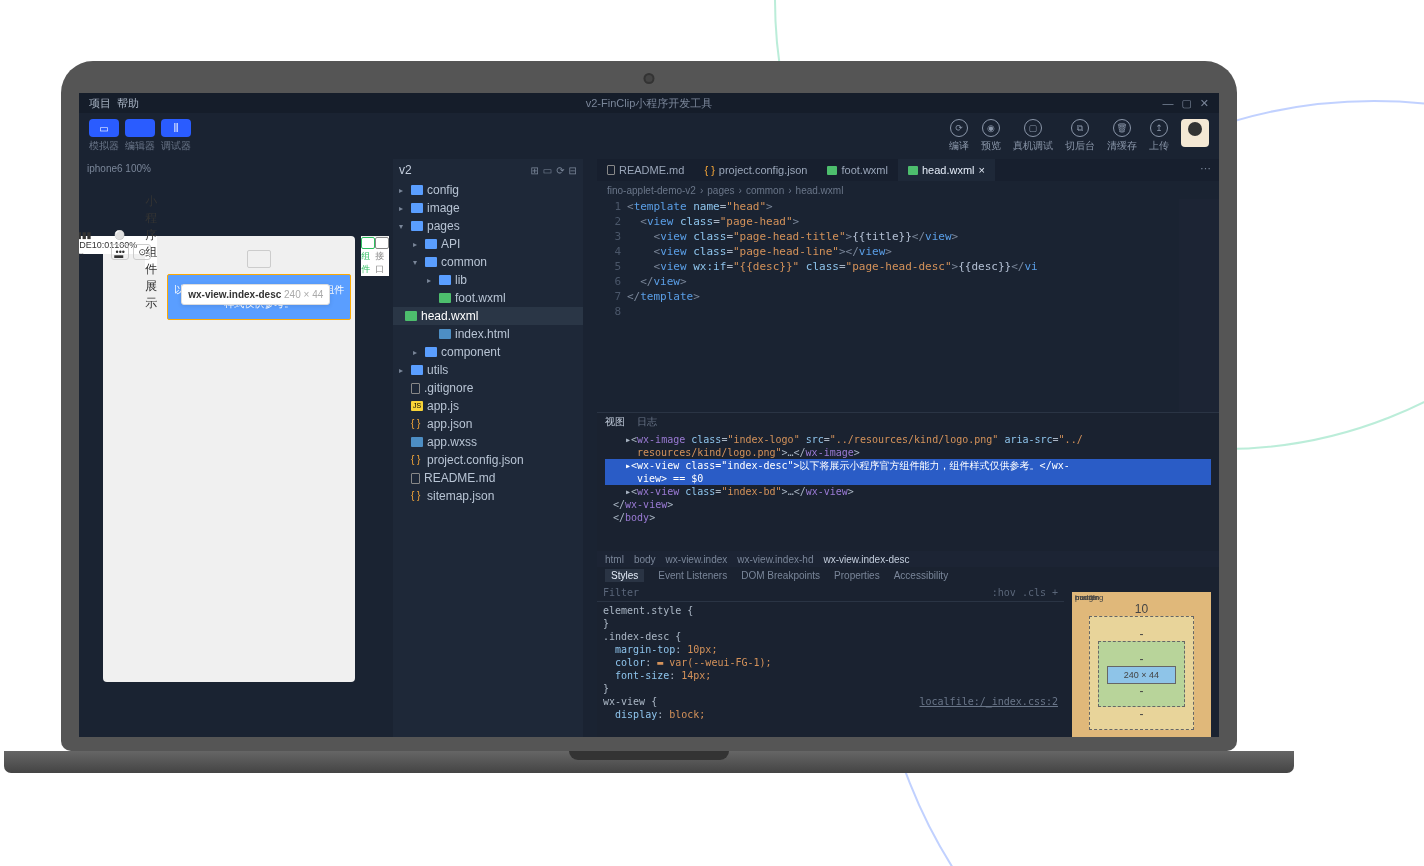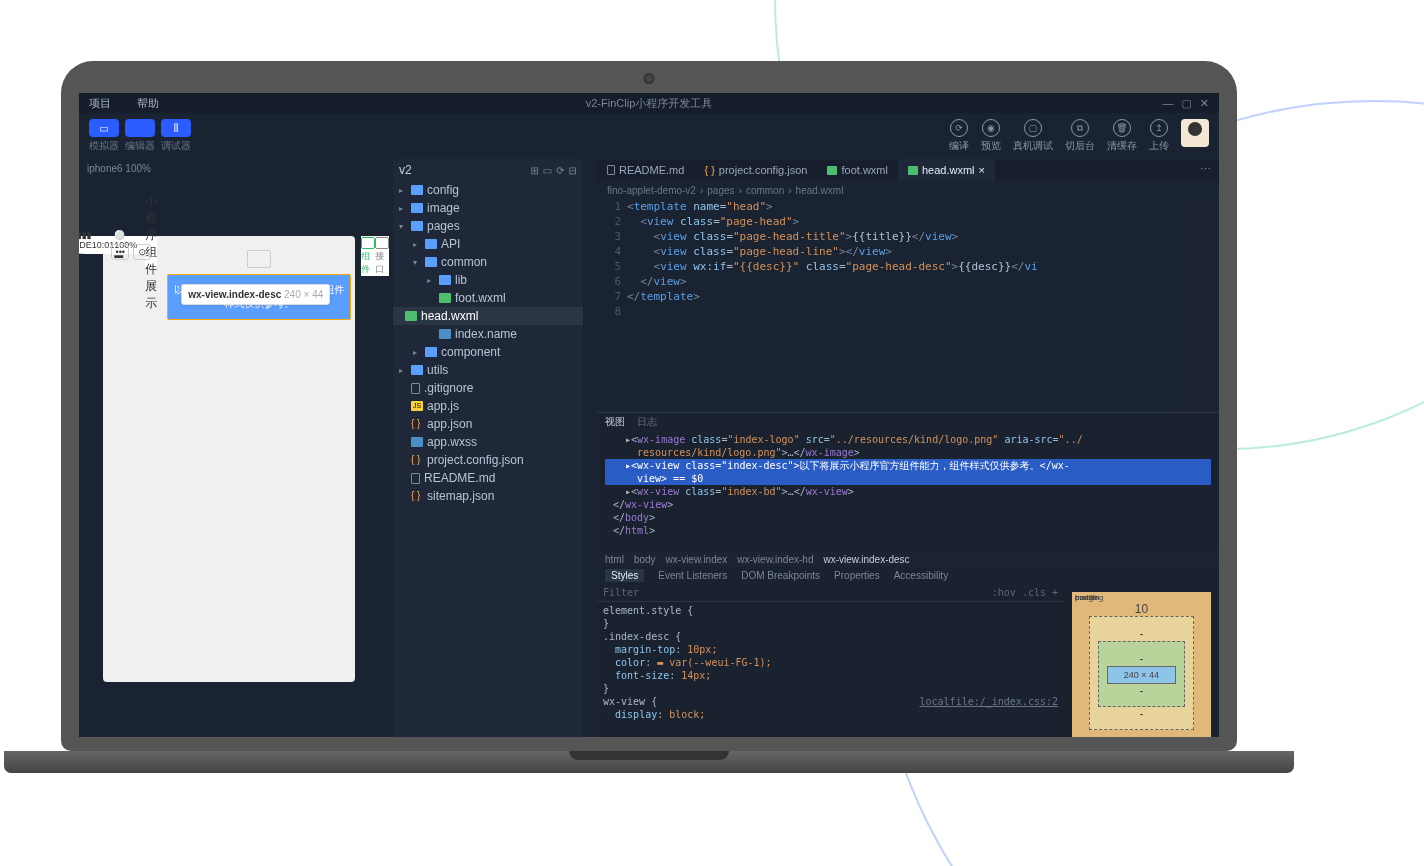--- a/index.html
+++ b/index.html
@@ -13,21 +13,21 @@
 
 .laptop { position: absolute; left: 61px; top: 61px; width: 1176px; height: 720px; }
 .lid { width: 100%; height: 690px; background: #555; border-radius: 32px 32px 10px 10px; padding: 32px 18px 14px; position: relative; }
 .camera { position: absolute; top: 14px; left: 50%; transform: translateX(-50%); width: 7px; height: 7px; border-radius: 50%; background: #444; box-shadow: 0 0 0 2px #333; }
 .base { width: 1290px; height: 22px; margin-left: -57px; background: linear-gradient(#666,#444); border-radius: 0 0 7px 7px; }
 .notch { width: 160px; height: 9px; background: #333; margin: 0 auto; border-radius: 0 0 12px 12px; }
 
 .screen { width: 100%; height: 100%; background: #1a2332; display: flex; flex-direction: column; font-size: 11px; color: #a8b4c4; overflow: hidden; }
 
 
-.menubar { height: 20px; display: flex; align-items: center; padding: 0 10px; gap: 26px; background: #151d2a; font-size: 11px; }
+.menubar { height: 20px; display: flex; align-items: center; padding: 0 10px; gap: 6px; background: #151d2a; font-size: 11px; }
 .titlebar-text { position: absolute; left: 50%; transform: translateX(-50%); font-size: 11px; color: #7a8699; }
 .wincontrols { margin-left: auto; display: flex; gap: 8px; color: #7a8699; }
 
 
 .toolbar { height: 46px; display: flex; align-items: center; padding: 0 10px; background: #1a2332; }
 .mode-pills { display: flex; gap: 6px; }
 .pill { display: flex; flex-direction: column; align-items: center; gap: 2px; }
 .pill-btn { width: 30px; height: 18px; background: #2a5cff; border-radius: 4px; display: flex; align-items: center; justify-content: center; color: #fff; font-size: 10px; }
 .pill-label { font-size: 10px; color: #6a7689; }
 .tool-right { margin-left: auto; display: flex; gap: 12px; align-items: flex-start; }
@@ -266,21 +266,21 @@
                 <span>foot.wxml</span>
               </div>
               <div class="t-row d2 sel">
                 <span class="t-chev"> </span>
                 <span class="t-ico wxml"></span>
                 <span>head.wxml</span>
               </div>
               <div class="t-row d2 ">
                 <span class="t-chev"> </span>
                 <span class="t-ico wxss"></span>
-                <span>index.name</span>
+                <span>index.html</span>
               </div>
               <div class="t-row d1 ">
                 <span class="t-chev">▸</span>
                 <span class="t-ico"></span>
                 <span>component</span>
               </div>
               <div class="t-row d0 ">
                 <span class="t-chev">▸</span>
                 <span class="t-ico"></span>
                 <span>utils</span>
@@ -374,21 +374,20 @@
                 <span class="">日志</span>
               </div>
             <div class="dt-elements" id="dt-elements">
                 <div class="dt-el-row " style="padding-left:20px">▸<span class="e-pun">&lt;</span><span class="e-tag">wx-image</span> <span class="e-attr">class</span>=<span class="e-str">"index-logo"</span> <span class="e-attr">src</span>=<span class="e-str">"../resources/kind/logo.png"</span> <span class="e-attr">aria-src</span>=<span class="e-str">"../</span></div>
                 <div class="dt-el-row " style="padding-left:32px"><span class="e-str">resources/kind/logo.png"</span><span class="e-pun">&gt;…&lt;/</span><span class="e-tag">wx-image</span><span class="e-pun">&gt;</span></div>
                 <div class="dt-el-row hi" style="padding-left:20px">▸<span>&lt;wx-view class="index-desc"&gt;以下将展示小程序官方组件能力，组件样式仅供参考。&lt;/wx-</span></div>
                 <div class="dt-el-row hi" style="padding-left:32px"><span>view&gt; == $0</span></div>
                 <div class="dt-el-row " style="padding-left:20px">▸<span class="e-pun">&lt;</span><span class="e-tag">wx-view</span> <span class="e-attr">class</span>=<span class="e-str">"index-bd"</span><span class="e-pun">&gt;…&lt;/</span><span class="e-tag">wx-view</span><span class="e-pun">&gt;</span></div>
                 <div class="dt-el-row " style="padding-left:8px"><span class="e-pun">&lt;/</span><span class="e-tag">wx-view</span><span class="e-pun">&gt;</span></div>
                 <div class="dt-el-row " style="padding-left:8px"><span class="e-pun">&lt;/</span><span class="e-tag">body</span><span class="e-pun">&gt;</span></div>
-                <div class="dt-el-row " style="padding-left:8px"><span class="e-pun">&lt;/</span><span class="e-tag">html</span><span class="e-pun">&gt;</span></div>
               </div>
             <div class="dt-crumbs" id="dt-crumbs">
                 <span class="">html</span>
                 <span class="">body</span>
                 <span class="">wx-view.index</span>
                 <span class="">wx-view.index-hd</span>
                 <span class="act">wx-view.index-desc</span>
               </div>
             <div class="dt-sub" id="dt-sub-tabs">
                 <span class="act">Styles</span>

